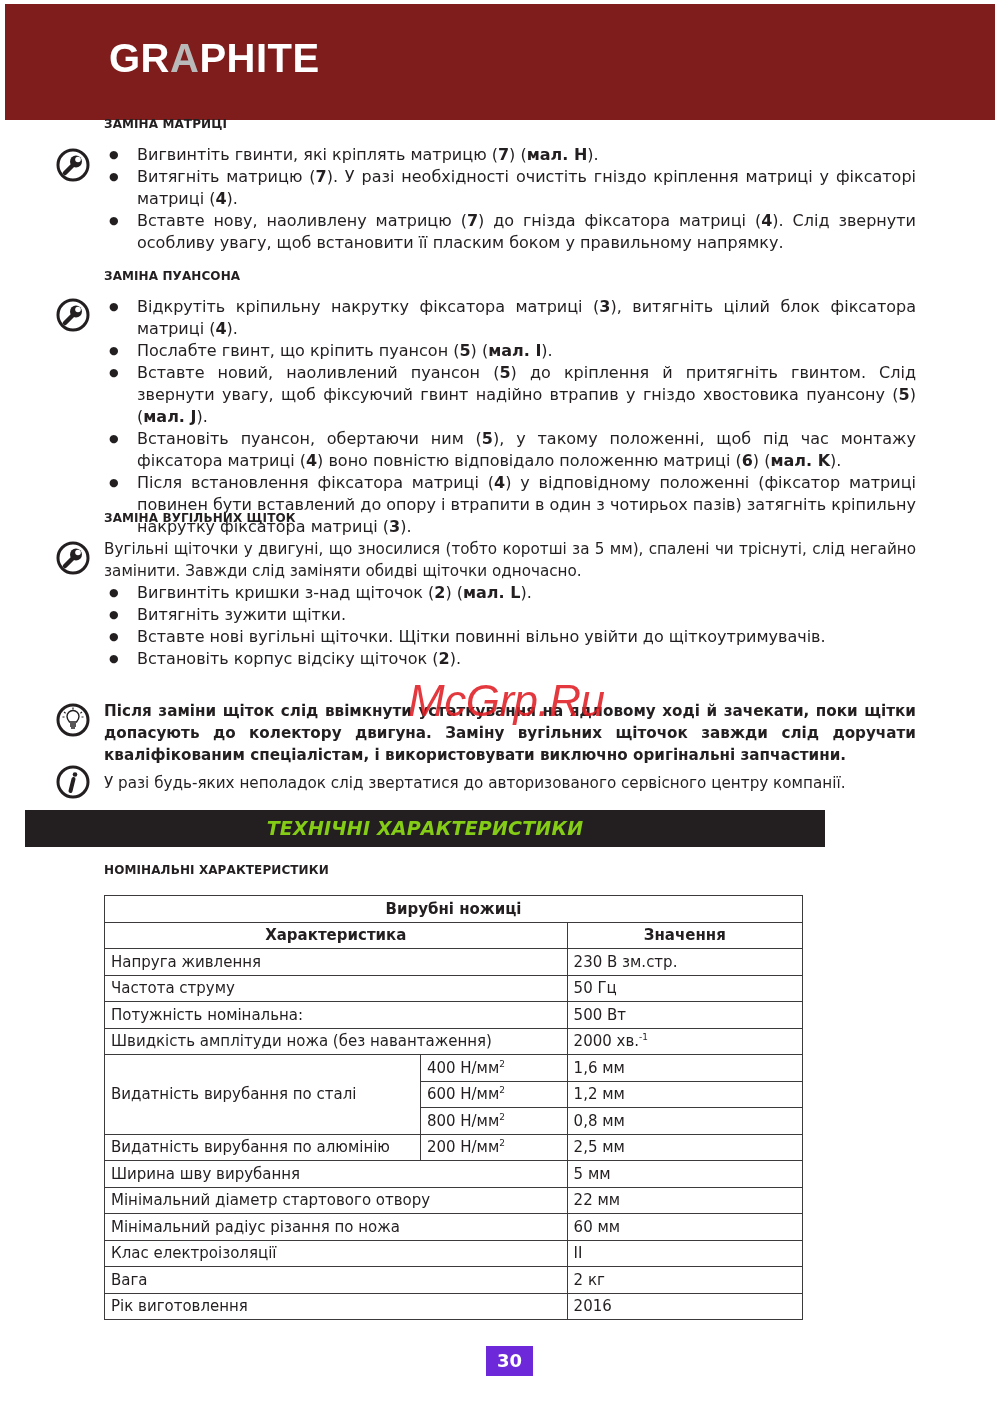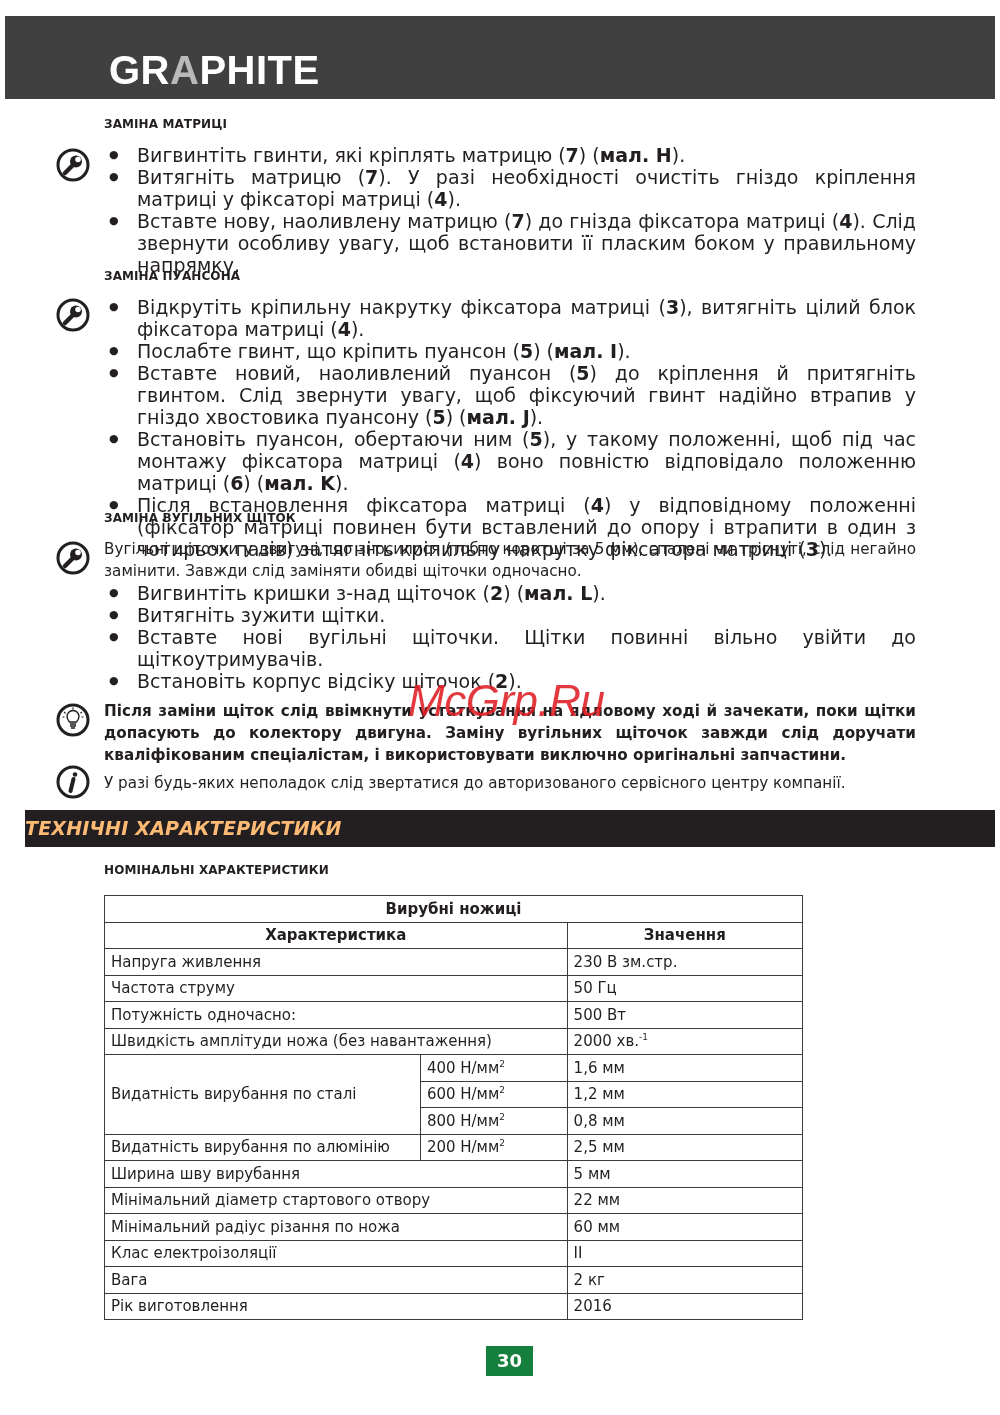--- a/index.html
+++ b/index.html
@@ -1,43 +1,43 @@
 <!DOCTYPE html>
 <html><head>
 <meta charset="utf-8">
 <style>
   html, body { margin: 0; padding: 0; background: #ffffff; }
   body { width: 1000px; height: 1415px; position: relative; font-family: "DejaVu Sans", "Liberation Sans", sans-serif; color: #231f20; overflow: hidden; }
 
-  .header-bar { position: absolute; left: 5px; top: 16px; width: 990px; height: 83px; background: #404040; }
+  .header-bar { position: absolute; left: 5px; top: 4px; width: 990px; height: 116px; background: #7f1d1d; }
   .logo { position: absolute; left: 104px; top: 34px; font-family: "Liberation Sans", sans-serif; font-weight: bold; font-size: 40px; letter-spacing: 0.5px; color: #ffffff; line-height: 1; }
   .logo .slash { color: #b9b9b9; }
 
   .section-title { position: absolute; left: 104px; font-weight: bold; font-size: 12px; letter-spacing: 0.1px; color: #231f20; }
 
   .icon { position: absolute; left: 56px; width: 34px; height: 34px; }
 
-  .bullets { position: absolute; left: 104px; width: 812px; font-size: 19px; line-height: 22px; margin: 0; padding: 0; list-style: none; }
+  .bullets { position: absolute; left: 104px; width: 812px; font-size: 16px; line-height: 22px; margin: 0; padding: 0; list-style: none; }
   .bullets li { position: relative; padding-left: 33px; text-align: justify; }
   .bullets li::before { content: "●"; position: absolute; left: 5px; top: 0; font-size: 11px; }
   .para { position: absolute; left: 104px; width: 812px; font-size: 15.2px; line-height: 22px; text-align: justify; }
   .para.bold { font-weight: bold; }
   b { font-weight: bold; }
 
   .watermark { position: absolute; left: 408px; top: 676px; font-family: "Liberation Sans", sans-serif; font-style: italic; font-size: 44px; color: #e01e24; opacity: 0.88; letter-spacing: -0.5px; }
 
-  .spec-banner { position: absolute; left: 25px; top: 810px; width: 970px; height: 37px; background: #231f20; color: #fdba74; font-style: italic; font-weight: bold; font-size: 19px; line-height: 37px; letter-spacing: 0.2px; }
+  .spec-banner { position: absolute; left: 25px; top: 810px; width: 800px; height: 37px; background: #231f20; color: #84cc16; text-align: center; font-style: italic; font-weight: bold; font-size: 19px; line-height: 37px; letter-spacing: 0.2px; }
 
   table.spec { position: absolute; left: 104px; top: 895px; width: 699px; border-collapse: collapse; font-size: 15px; }
   table.spec td { border: 1.6px solid #3d3a3b; height: 25.5px; padding: 0 6px; white-space: nowrap; }
   table.spec td.center { text-align: left; }
   table.spec td.head { font-weight: bold; text-align: center; }
   sup { font-size: 9px; vertical-align: 6px; line-height: 0; }
 
-  .page-num { position: absolute; left: 486px; top: 1346px; width: 47px; height: 30px; background: #15803d; color: #fff; font-weight: bold; font-size: 18px; text-align: center; line-height: 30px; }
+  .page-num { position: absolute; left: 486px; top: 1346px; width: 47px; height: 30px; background: #6d28d9; color: #fff; font-weight: bold; font-size: 18px; text-align: center; line-height: 30px; }
 </style>
 </head>
 <body>
 
 <div class="header-bar">
   <div class="logo"><span>GR</span><span class="slash">A</span><span>PHITE</span></div>
 </div>
 
 <div class="section-title" style="top:117px">ЗАМІНА МАТРИЦІ</div>
 <svg class="icon" style="top:148px" viewBox="0 0 34 34">
@@ -118,21 +118,21 @@
     </tr>
   <tr>
         <td colspan="2">Напруга живлення</td>
         <td class="center">230 В зм.стр.</td>
       </tr>
       <tr>
         <td colspan="2">Частота струму</td>
         <td class="center">50 Гц</td>
       </tr>
       <tr>
-        <td colspan="2">Потужність одночасно:</td>
+        <td colspan="2">Потужність номінальна:</td>
         <td class="center">500 Вт</td>
       </tr>
       <tr>
         <td colspan="2">Швидкість амплітуди ножа (без навантаження)</td>
         <td class="center">2000 хв.<sup>-1</sup></td>
       </tr>
       <tr>
         <td rowspan="3">Видатність вирубання по сталі</td>
         <td>400 Н/мм<sup>2</sup></td>
         <td class="center">1,6 мм</td>

